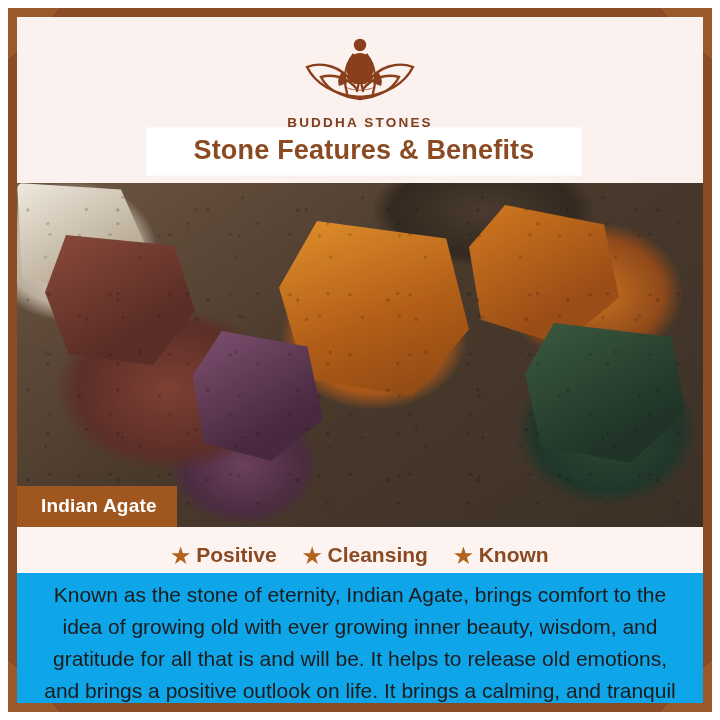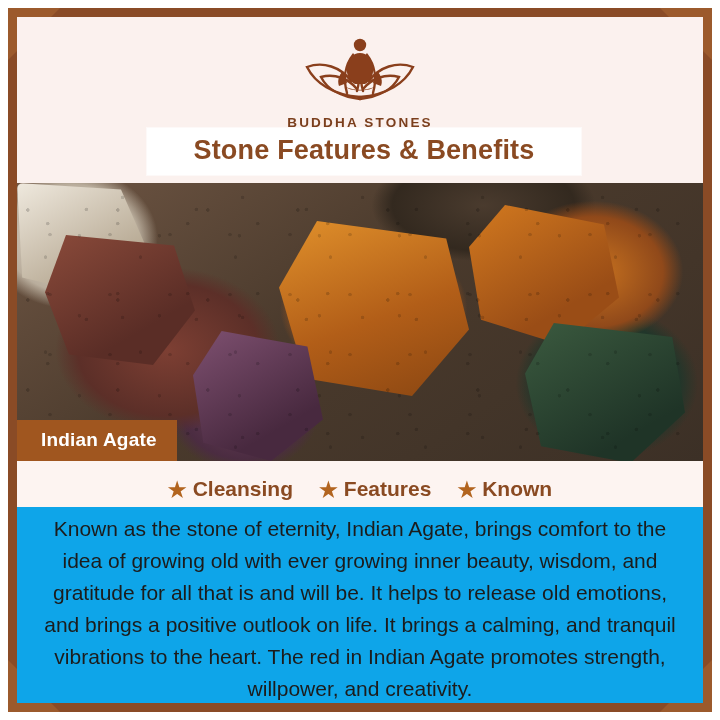--- a/index.html
+++ b/index.html
@@ -86,21 +86,21 @@
     margin: 0;
     font-size: 27px;
     font-weight: bold;
     color: #8a4a22;
     letter-spacing: 0.2px;
   }
 
   
   .photo {
     position: relative;
-    height: 278px;
+    height: 344px;
     overflow: hidden;
     background: #5d4536;
   }
   .photo-bg {
     position: absolute;
     inset: 0;
     background:
       radial-gradient(ellipse 150px 110px at 22% 60%, #7d3f33 0%, #5c2f28 60%, rgba(92,47,40,0) 75%),
       radial-gradient(ellipse 130px 100px at 52% 45%, #d07b1e 0%, #a8571a 55%, rgba(168,87,26,0) 72%),
       radial-gradient(ellipse 120px 95px at 84% 32%, #c9731f 0%, #90491a 58%, rgba(144,73,26,0) 75%),
@@ -243,25 +243,25 @@
       <div class="photo-rock r2"></div>
       <div class="photo-rock r5"></div>
       <div class="photo-rock r4"></div>
       <div class="photo-speckle"></div>
       <div class="stone-label">Indian Agate</div>
     </div>
 
     <div class="benefits">
       <div class="benefit">
         <span class="star">★</span>
-        <span>Cleansing</span>
+        <span>Positive</span>
       </div>
       <div class="benefit">
         <span class="star">★</span>
-        <span>Features</span>
+        <span>Cleansing</span>
       </div>
       <div class="benefit">
         <span class="star">★</span>
         <span>Known</span>
       </div>
     </div>
 
     <div class="description">Known as the stone of eternity, Indian Agate, brings comfort to the idea of growing old with ever growing inner beauty, wisdom, and gratitude for all that is and will be. It helps to release old emotions, and brings a positive outlook on life. It brings a calming, and tranquil vibrations to the heart. The red in Indian Agate promotes strength, willpower, and creativity.</div>
 
   </div>

